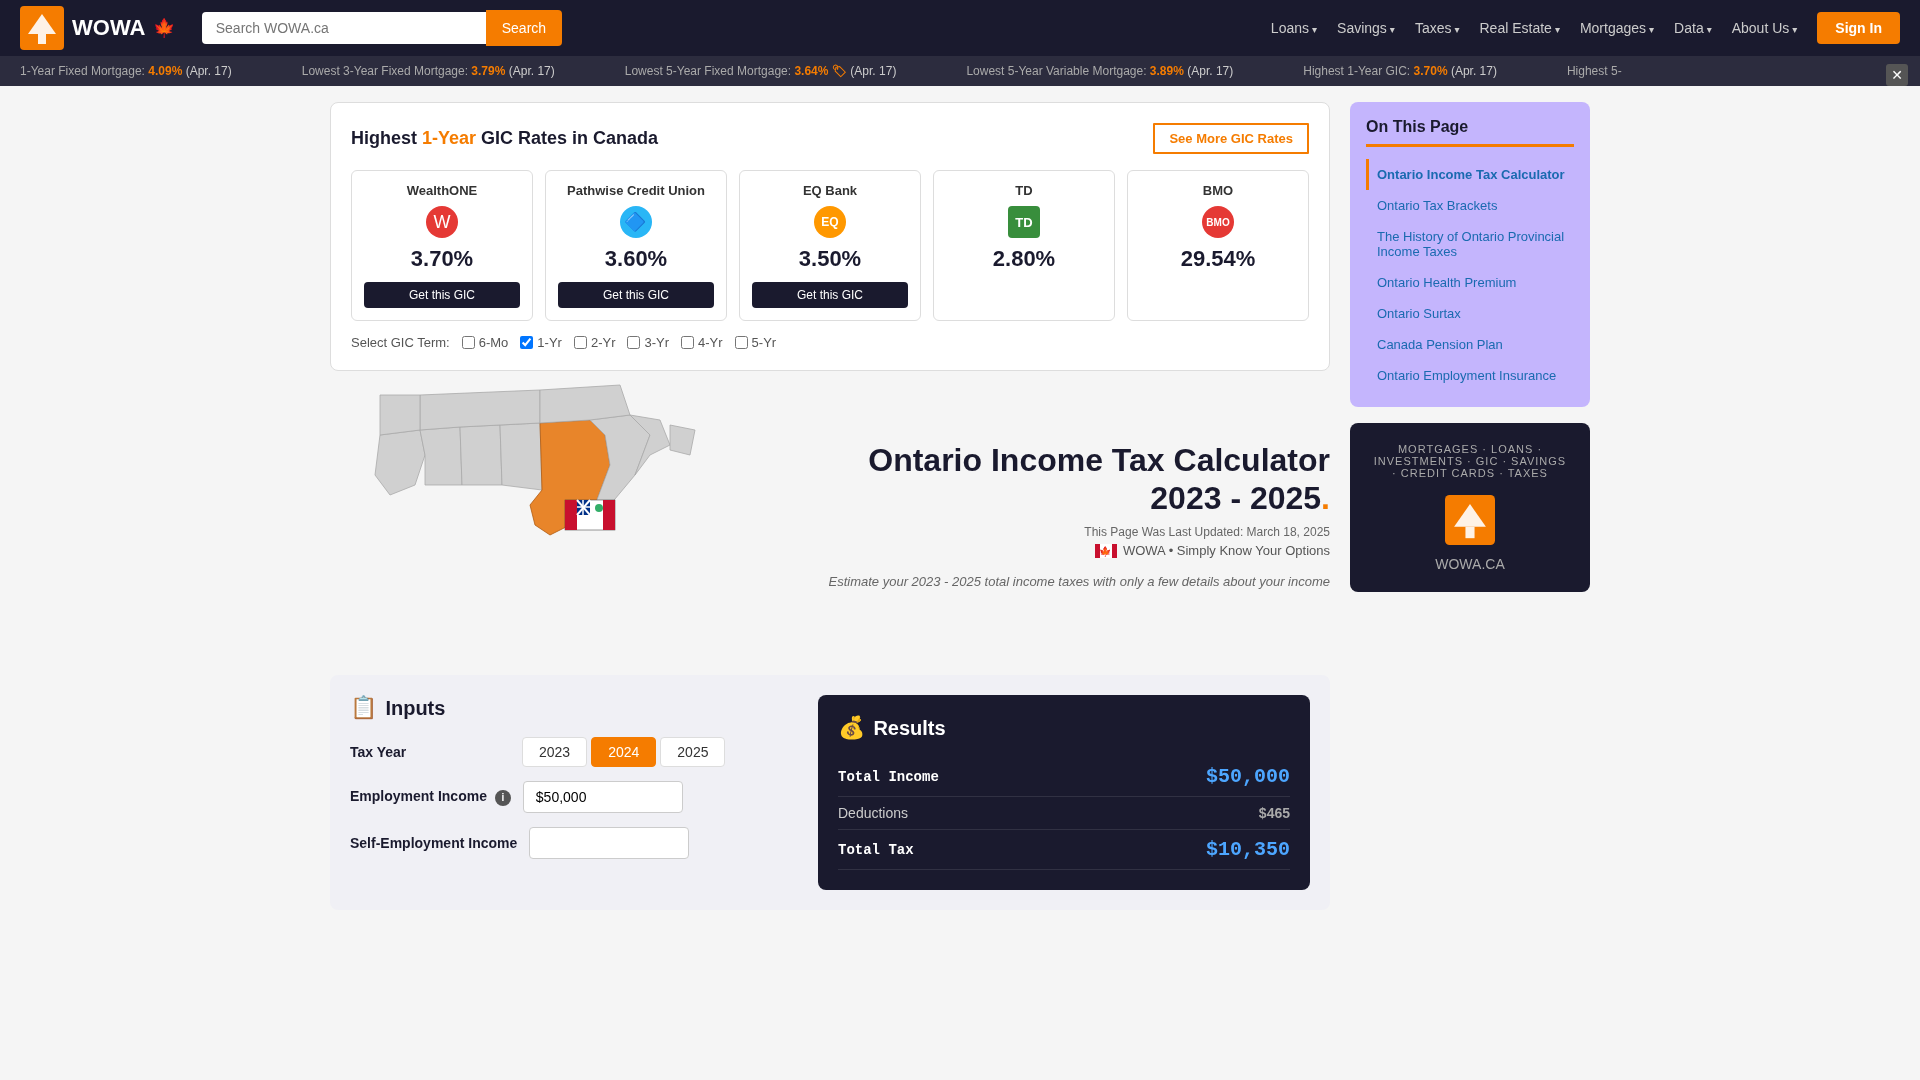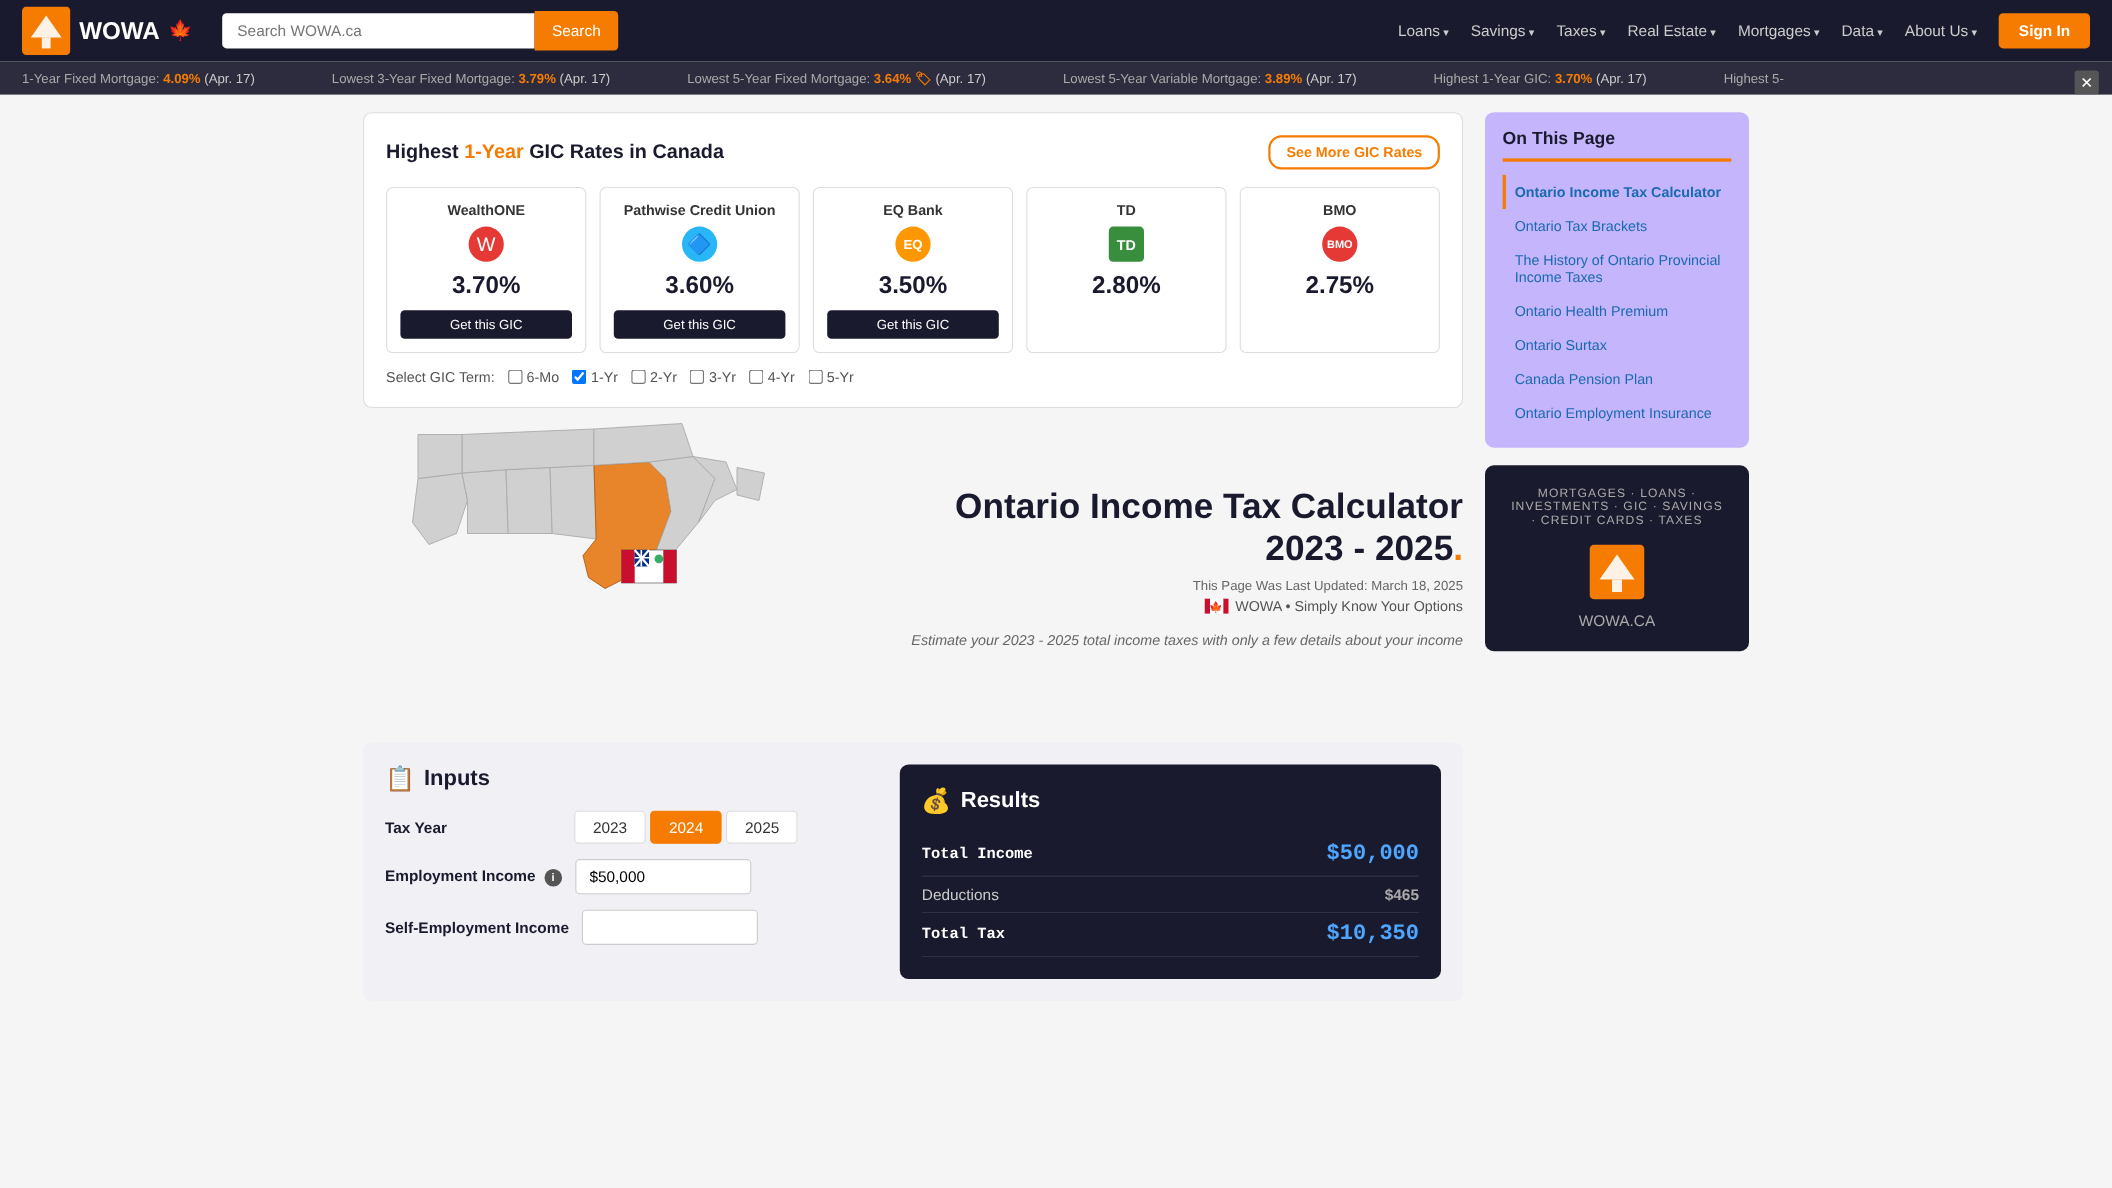--- a/index.html
+++ b/index.html
@@ -129,21 +129,21 @@
       font-size: 18px;
       font-weight: bold;
       color: #1a1a2e;
     }
     .gic-title .highlight { color: #f57c00; }
     .see-more-btn {
       background: white;
       border: 2px solid #f57c00;
       color: #f57c00;
       padding: 6px 14px;
-      border-radius: 12px;
+      border-radius: 1px;
       cursor: pointer;
       font-size: 13px;
       font-weight: bold;
     }
     .gic-cards {
       display: flex;
       gap: 12px;
       margin-bottom: 14px;
     }
     .gic-card {
@@ -545,21 +545,21 @@
 
         <div class="gic-card">
           <div class="bank-name">TD</div>
           <div class="bank-logo" style="background:#388e3c; color:white; font-size:13px; font-weight:bold; border-radius:4px;">TD</div>
           <div class="rate">2.80%</div>
         </div>
 
         <div class="gic-card">
           <div class="bank-name">BMO</div>
           <div class="bank-logo" style="background:#e53935; color:white; font-size:10px; font-weight:bold; border-radius:50%;">BMO</div>
-          <div class="rate">2.75%</div>
+          <div class="rate">29.54%</div>
         </div>
       </div>
       <div class="gic-terms">
         <span>Select GIC Term:</span>
         <label>
             <input type="checkbox" style=""> 
             <span>6-Mo</span>
           </label>
         <label>
             <input type="checkbox" checked="" style=""> 

